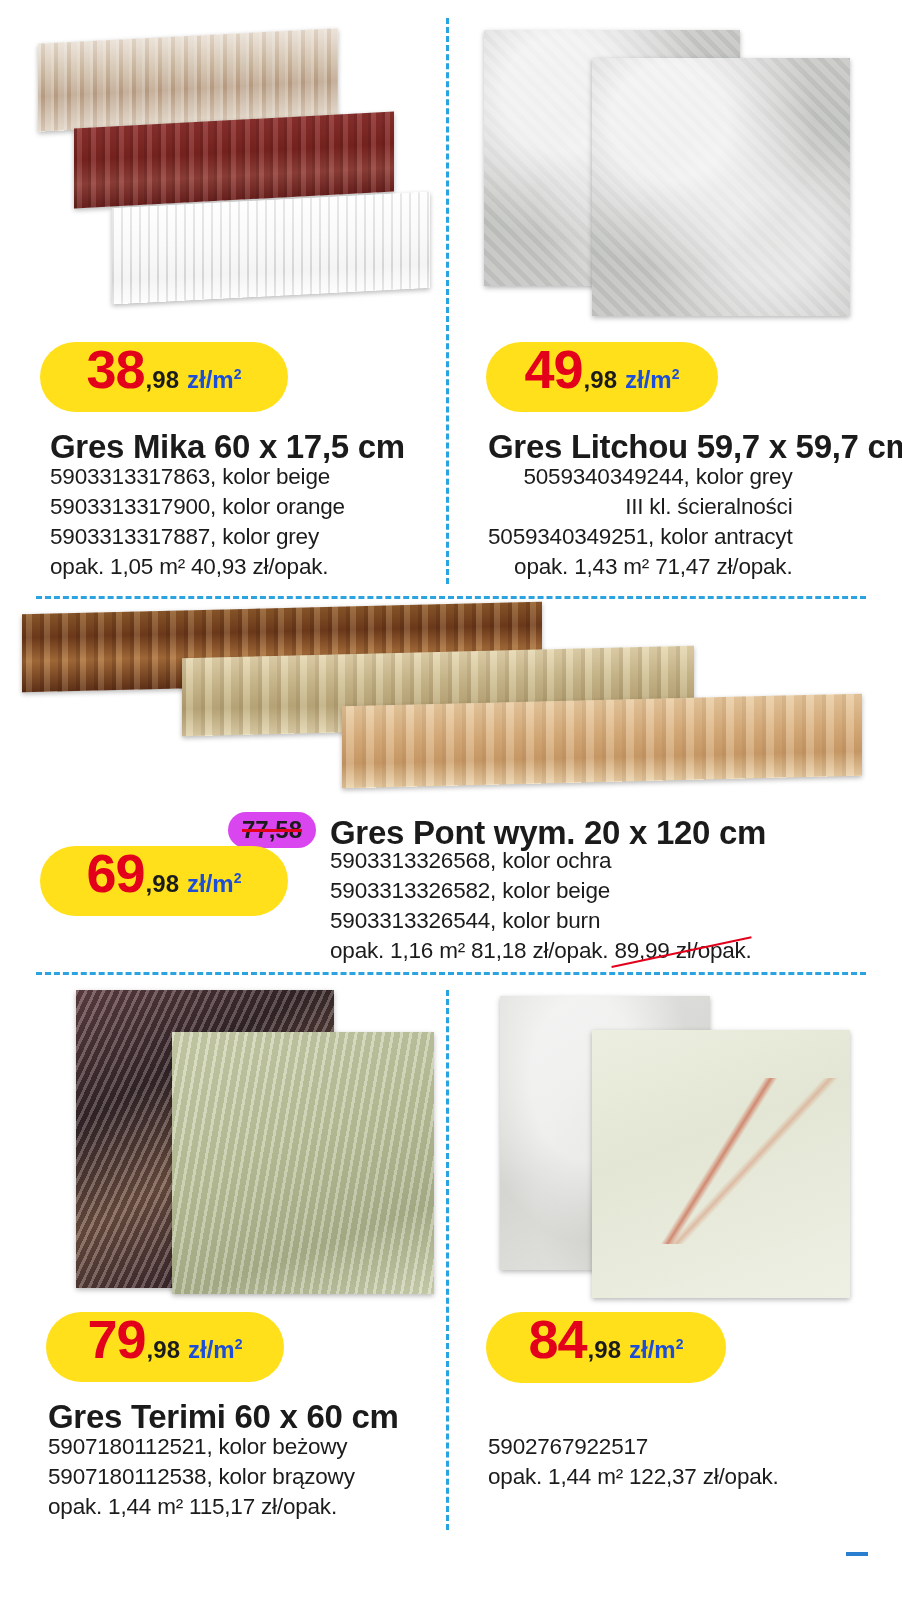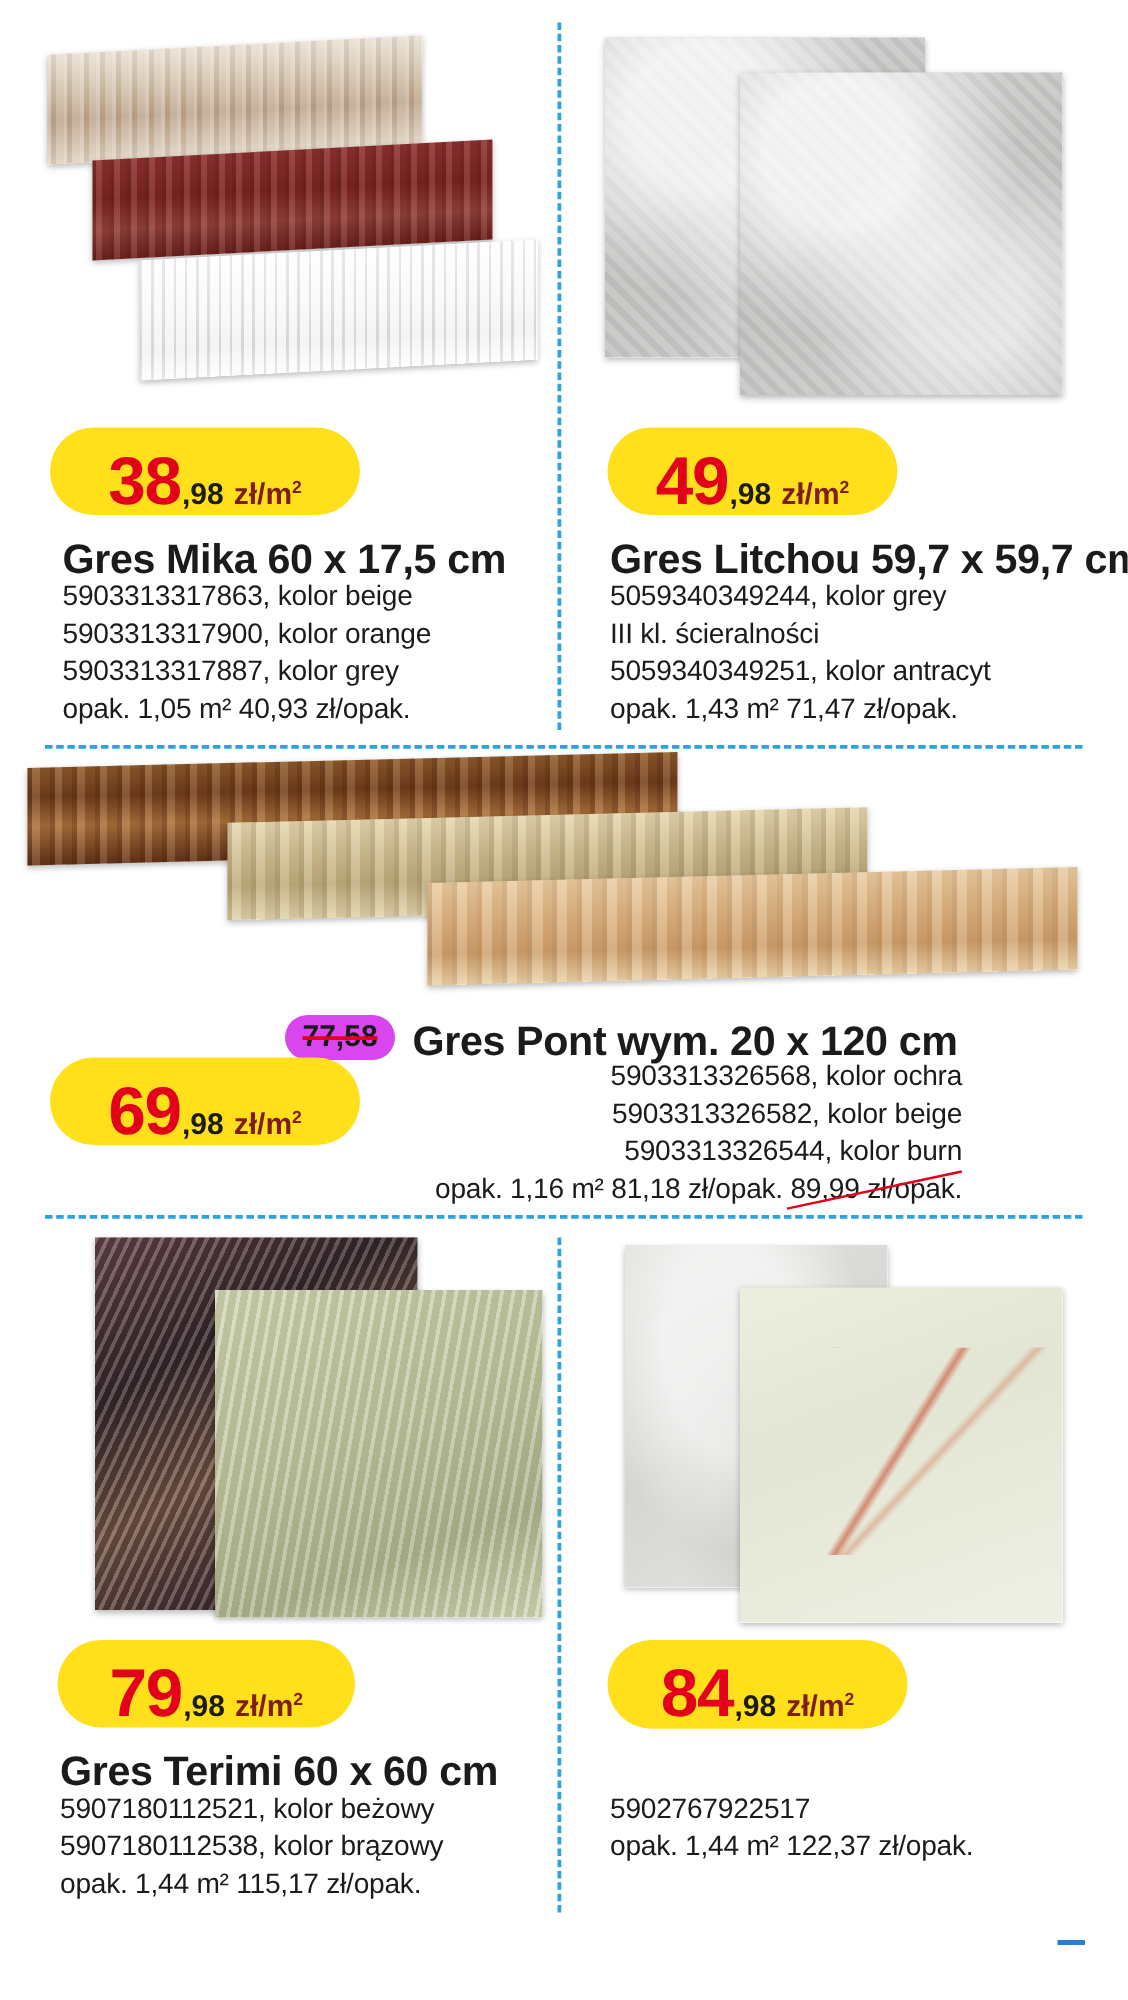--- a/index.html
+++ b/index.html
@@ -33,39 +33,39 @@
   }
 
   
   .price-bubble {
     position: absolute;
     background: #ffe01a;
     border-radius: 40px;
     display: flex;
     align-items: baseline;
     justify-content: center;
-    padding: 16px 22px;
+    padding: 0 22px;
     box-sizing: border-box;
   }
   .price-int {
     color: #e2001a;
     font-weight: bold;
     font-size: 54px;
     line-height: 1;
     letter-spacing: -1px;
   }
   .price-dec {
     color: #1b1b1b;
     font-weight: bold;
     font-size: 24px;
     line-height: 1;
     margin-left: 1px;
   }
   .price-unit {
-    color: #7f1d1d;
+    color: #1d4ed8;
     font-weight: bold;
     font-size: 24px;
     line-height: 1;
     margin-left: 8px;
   }
   .price-unit sup { font-size: 14px; }
 
   
   .old-price {
     position: absolute;
@@ -239,21 +239,21 @@
     <div class="tile grey-tile" style="left:592px; top:58px; width:258px; height:258px;"></div>
   </div>
 
   <div class="price-bubble" style="left:486px; top:342px; width:232px; height:70px;">
     <span class="price-int">49</span>
     <span class="price-dec">,98</span>
     <span class="price-unit">zł/m<sup>2</sup></span>
   </div>
 
   <div class="prod-title" style="left:488px; top:428px;">Gres Litchou 59,7 x 59,7 cm</div>
-  <div class="prod-lines" style="left:488px; top:462px;">
+  <div class="prod-lines" style="left:488px; top:462px;text-align:right;">
     <div>5059340349244, kolor grey</div>
     <div>III kl. ścieralności</div>
     <div>5059340349251, kolor antracyt</div>
     <div>opak. 1,43 m² 71,47 zł/opak.</div>
   </div>
 
   <div>
     <div class="tile wood-burn" style="left:22px;  top:608px; width:520px; height:78px; transform:skewY(-1.4deg);"></div>
     <div class="tile wood-ochra" style="left:182px; top:652px; width:512px; height:78px; transform:skewY(-1.4deg);"></div>
     <div class="tile wood-beige2" style="left:342px; top:700px; width:520px; height:82px; transform:skewY(-1.4deg);"></div>
@@ -261,21 +261,21 @@
 
   <div class="old-price" style="left:228px; top:812px;">77,58</div>
 
   <div class="price-bubble" style="left:40px; top:846px; width:248px; height:70px;">
     <span class="price-int">69</span>
     <span class="price-dec">,98</span>
     <span class="price-unit">zł/m<sup>2</sup></span>
   </div>
 
   <div class="prod-title" style="left:330px; top:814px;">Gres Pont wym. 20 x 120 cm</div>
-  <div class="prod-lines" style="left:348px; top:846px;text-align:right;">
+  <div class="prod-lines" style="left:330px; top:846px;">
     <div>5903313326568, kolor ochra</div>
     <div>5903313326582, kolor beige</div>
     <div>5903313326544, kolor burn</div>
     <div>
       <span>opak. 1,16 m² 81,18 zł/opak. </span><span class="strike">89,99 zł/opak.</span>
     </div>
   </div>
 
   <div>
     <div class="tile stone-dark" style="left:76px;  top:990px;  width:258px; height:298px;"></div>

